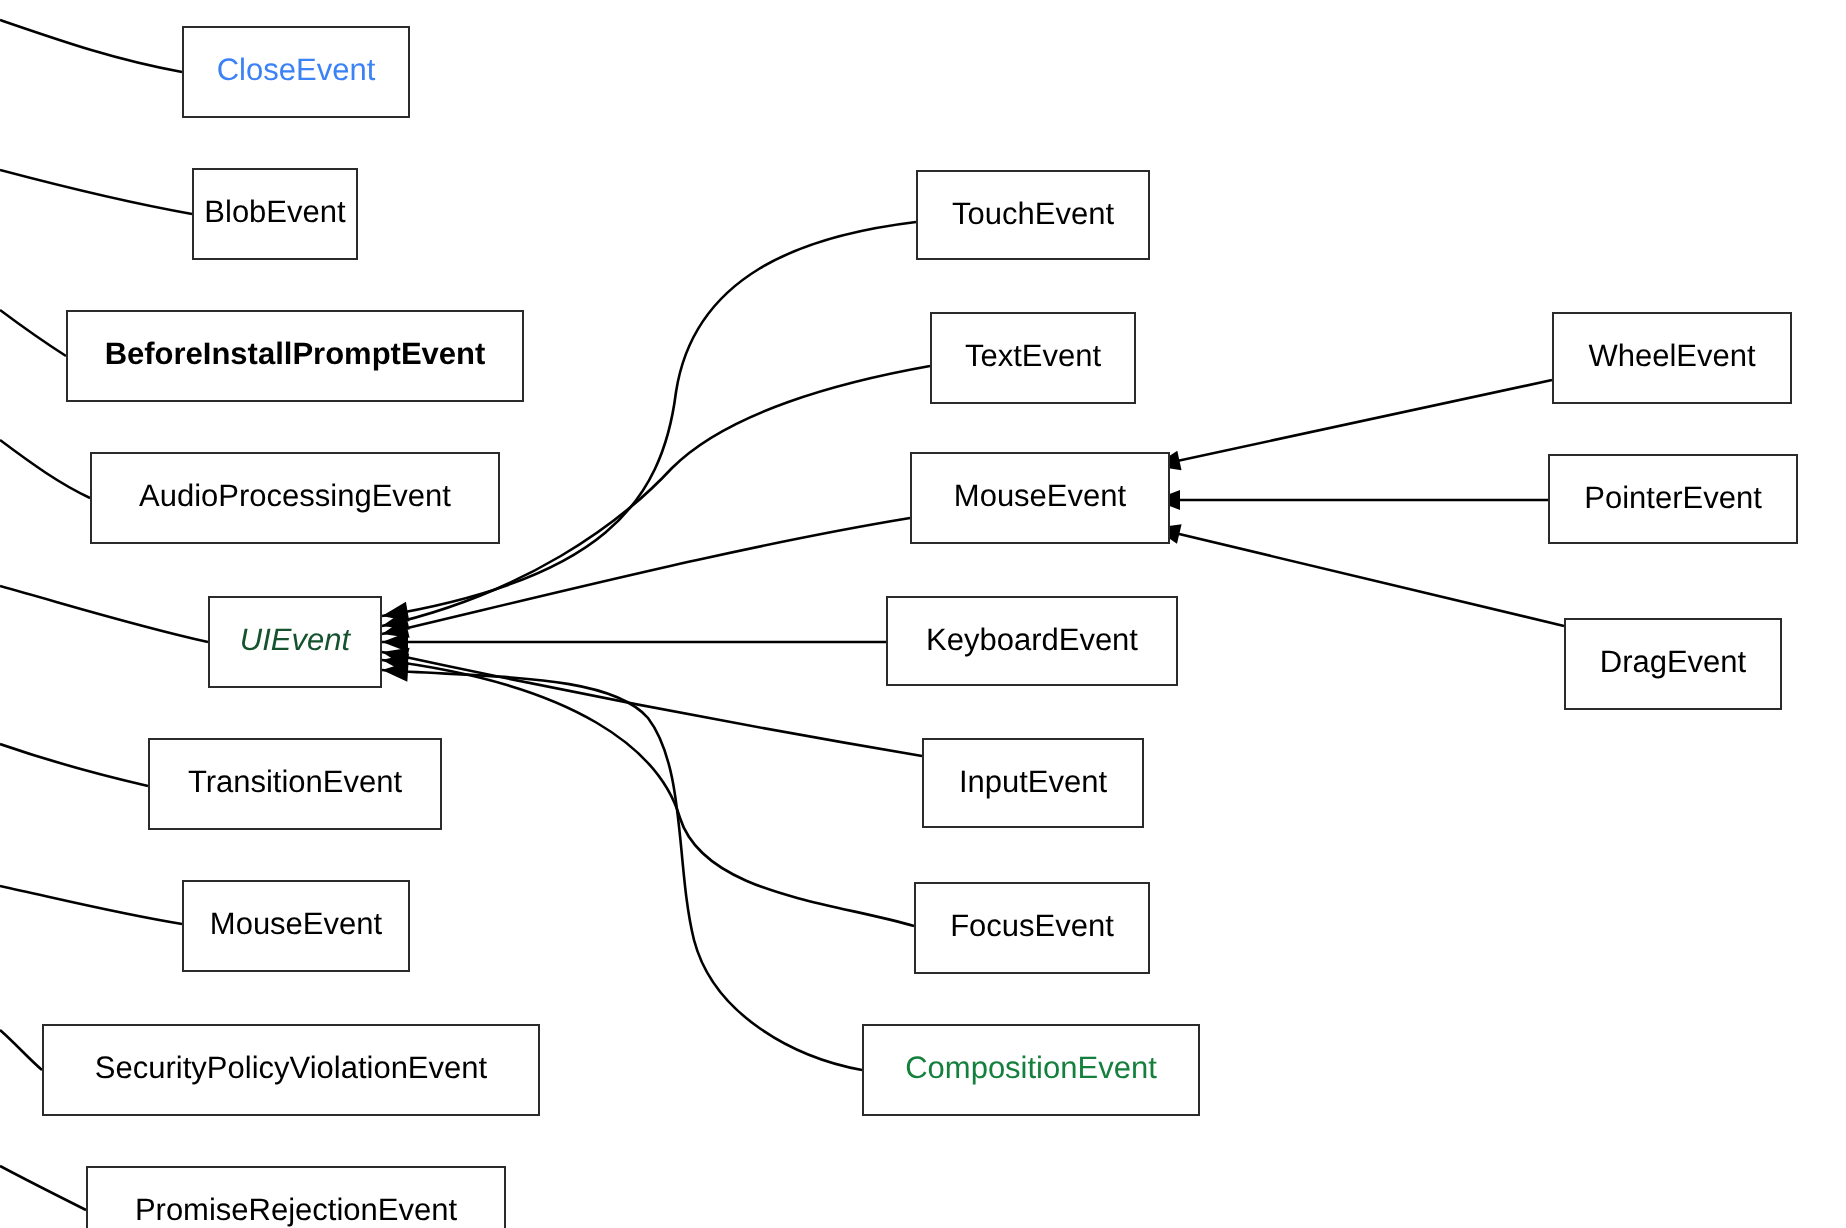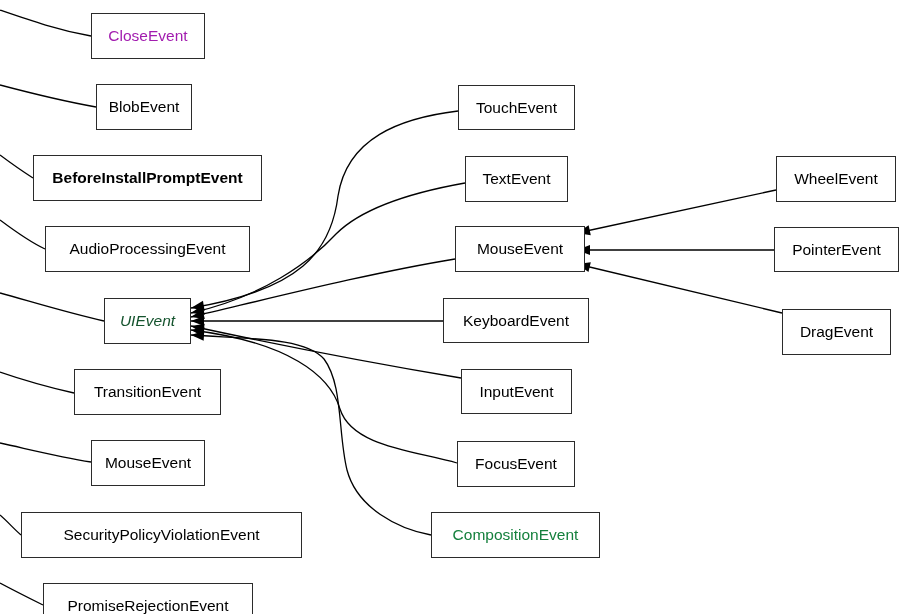--- a/index.html
+++ b/index.html
@@ -68,41 +68,41 @@
       <polygon points="191,335 204.2953507465541,330.8486570213841 203.65054172538072,340.8278464336667" fill="#000000"></polygon>
       <path d="M776,190 L577,233" class="edge" stroke="#000000"></path>
       <polygon points="577,233 588.6507097543202,225.36711311359932 590.7627706178051,235.14152864133985" fill="#000000"></polygon>
       <path d="M774,250 L577,250" class="edge" stroke="#000000"></path>
       <polygon points="577,250 590,245 590,255" fill="#000000"></polygon>
       <path d="M782,313 L577,264" class="edge" stroke="#000000"></path>
       <polygon points="577,264 590.8062095239425,262.15919078093356 588.4814400511668,271.8852098482833" fill="#000000"></polygon>
     </svg>
   <div id="node-layer">
       <div class="node" style="left: 91px; top: 13px; width: 114px; height: 46px; border-color: rgb(43, 43, 43); background: rgb(255, 255, 255);">
-        <span style="color: #a21caf;">CloseEvent</span>
+        <span style="color: #3b82f6;">CloseEvent</span>
       </div>
-      <div class="node" style="left: 96px; top: 84px; width: 96px; height: 46px; border-color: rgb(43, 43, 43); background: rgb(255, 255, 255);">
+      <div class="node" style="left: 96px; top: 84px; width: 83px; height: 46px; border-color: rgb(43, 43, 43); background: rgb(255, 255, 255);">
         <span style="color: rgb(0, 0, 0);">BlobEvent</span>
       </div>
       <div class="node" style="left: 33px; top: 155px; width: 229px; height: 46px; border-color: rgb(43, 43, 43); background: rgb(255, 255, 255); font-weight: bold;">
         <span style="color: rgb(0, 0, 0);">BeforeInstallPromptEvent</span>
       </div>
       <div class="node" style="left: 45px; top: 226px; width: 205px; height: 46px; border-color: rgb(43, 43, 43); background: rgb(255, 255, 255);">
         <span style="color: rgb(0, 0, 0);">AudioProcessingEvent</span>
       </div>
       <div class="node" style="left: 104px; top: 298px; width: 87px; height: 46px; border-color: rgb(43, 43, 43); background: rgb(255, 255, 255);">
         <span style="color: #14532d; font-style: italic;">UIEvent</span>
       </div>
       <div class="node" style="left: 74px; top: 369px; width: 147px; height: 46px; border-color: rgb(43, 43, 43); background: rgb(255, 255, 255);">
         <span style="color: rgb(0, 0, 0);">TransitionEvent</span>
       </div>
       <div class="node" style="left: 91px; top: 440px; width: 114px; height: 46px; border-color: rgb(43, 43, 43); background: rgb(255, 255, 255);">
         <span style="color: rgb(0, 0, 0);">MouseEvent</span>
       </div>
-      <div class="node" style="left: 21px; top: 512px; width: 281px; height: 46px; border-color: rgb(43, 43, 43); background: rgb(255, 255, 255);">
+      <div class="node" style="left: 21px; top: 512px; width: 249px; height: 46px; border-color: rgb(43, 43, 43); background: rgb(255, 255, 255);">
         <span style="color: rgb(0, 0, 0);">SecurityPolicyViolationEvent</span>
       </div>
       <div class="node" style="left: 43px; top: 583px; width: 210px; height: 46px; border-color: rgb(43, 43, 43); background: rgb(255, 255, 255);">
         <span style="color: rgb(0, 0, 0);">PromiseRejectionEvent</span>
       </div>
       <div class="node" style="left: 458px; top: 85px; width: 117px; height: 45px; border-color: rgb(43, 43, 43); background: rgb(255, 255, 255);">
         <span style="color: rgb(0, 0, 0);">TouchEvent</span>
       </div>
       <div class="node" style="left: 465px; top: 156px; width: 103px; height: 46px; border-color: rgb(43, 43, 43); background: rgb(255, 255, 255);">
         <span style="color: rgb(0, 0, 0);">TextEvent</span>

